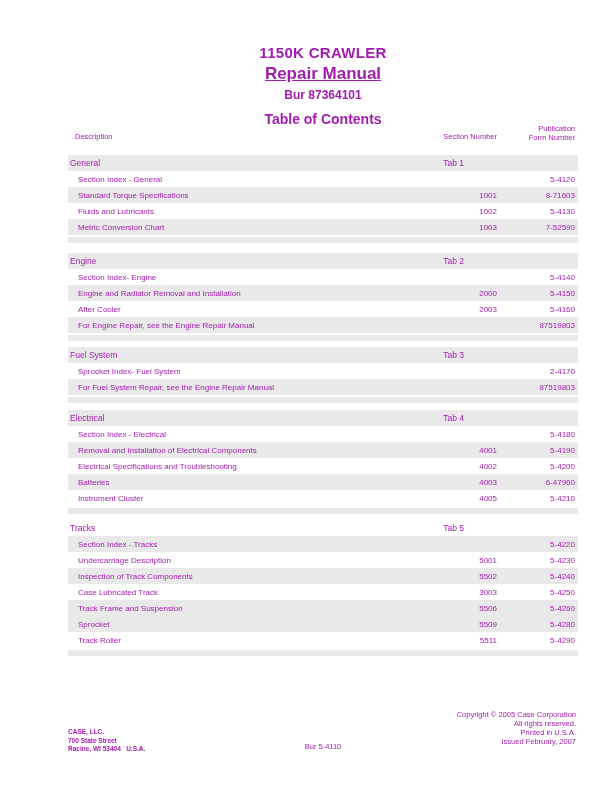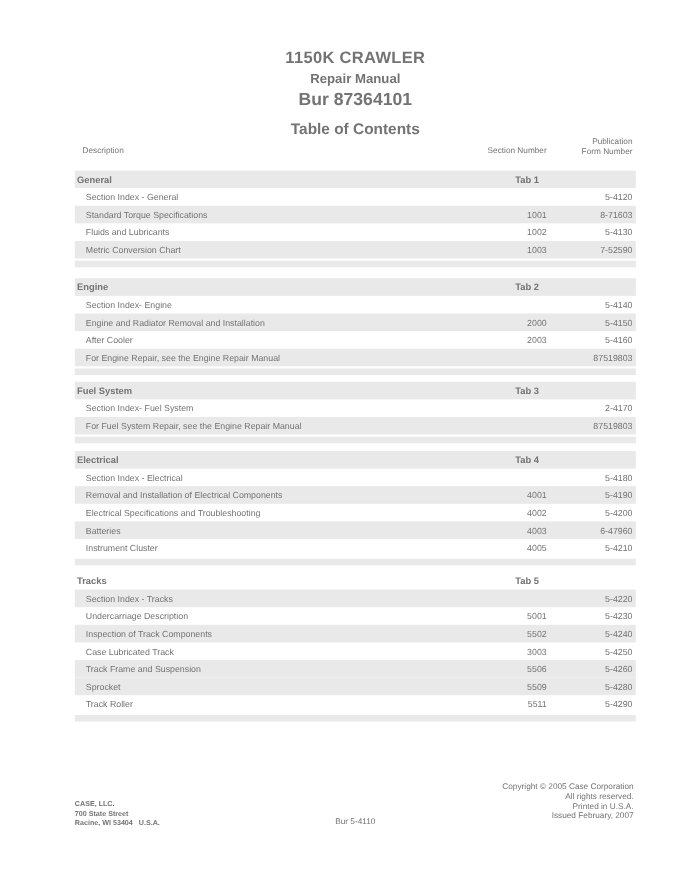--- a/index.html
+++ b/index.html
@@ -1,39 +1,39 @@
 <!DOCTYPE html>
 <html style="--shade: #e9e9e9;"><head>
 <meta charset="utf-8">
 <style>
   html,body { margin:0; padding:0; background:#ffffff; }
   .page {
     position:relative; width:612px; height:792px; background:#ffffff;
-    font-family:"Liberation Sans", sans-serif; color:#737373; overflow:hidden;
+    font-family:"Liberation Sans", sans-serif; color:#a21caf; overflow:hidden;
   }
   
   .title-block { position:absolute; top:44px; left:68px; width:510px; text-align:center; font-weight:bold; }
   .t1 { font-size:15px; letter-spacing:0.3px; }
-  .t2 { font-size:12px; margin-top:3px; }
-  .t3 { font-size:16px; margin-top:4px; }
+  .t2 { font-size:17px; margin-top:3px;text-decoration:underline; }
+  .t3 { font-size:12px; margin-top:4px; }
   .t4 { font-size:14px; margin-top:9px; }
 
   
   .col-header { position:absolute; top:124px; left:68px; width:510px; display:flex; align-items:flex-end; font-size:7.5px; }
   .ch-desc { flex:1; padding-left:7px; padding-bottom:3px; }
   .ch-sec  { width:120px; text-align:right; padding-bottom:3px; }
   .ch-pub  { width:81px; text-align:right; line-height:9px; padding-right:3px; box-sizing:border-box; padding-bottom:2px; }
 
   
   .toc { position:absolute; top:155px; left:68px; width:510px; }
   .row { display:flex; height:16px; align-items:center; font-size:8px; }
   .row .desc { flex:1; padding-left:10px; white-space:nowrap; }
   .row .sec  { width:120px; text-align:right; }
   .row .pub  { width:81px; text-align:right; padding-right:3px; box-sizing:border-box; }
-  .header-row { font-weight:bold; font-size:8.5px; }
+  .header-row { font-weight:normal; font-size:8.5px;gap:26px; }
   .header-row .desc { padding-left:2px; }
   .header-row .sec  { padding-right:7px; box-sizing:border-box; }
   .shaded { background:var(--shade, #e9e9e9); }
   .end-strip { height:6px; background:var(--shade, #e9e9e9); margin-top:2px; }
 
   
   .footer-left  { position:absolute; left:68px; top:728px; font-size:6.5px; font-weight:bold; line-height:8.5px; }
   .footer-left div { white-space:pre; }
   .footer-center{ position:absolute; left:68px; width:510px; top:742px; text-align:center; font-size:7.5px; }
   .footer-right { position:absolute; right:36px; top:710px; font-size:7.5px; line-height:9px; text-align:right; }
@@ -129,21 +129,21 @@
   </section>
 
   <section class="toc-section" style="margin-bottom: 7px;">
     <div class="row header-row shaded">
       <div class="cell desc header-desc">Fuel System</div>
       <div class="cell sec header-tab">Tab 3</div>
       <div class="cell pub"></div>
     </div>
     <div class="rows">
   <div class="row">
-    <div class="cell desc">Section Index- Fuel System</div>
+    <div class="cell desc">Sprocket Index- Fuel System</div>
     <div class="cell sec"></div>
     <div class="cell pub">2-4170</div>
   </div>
 
   <div class="row shaded">
     <div class="cell desc">For Fuel System Repair, see the Engine Repair Manual</div>
     <div class="cell sec"></div>
     <div class="cell pub">87519803</div>
   </div>
 </div>

